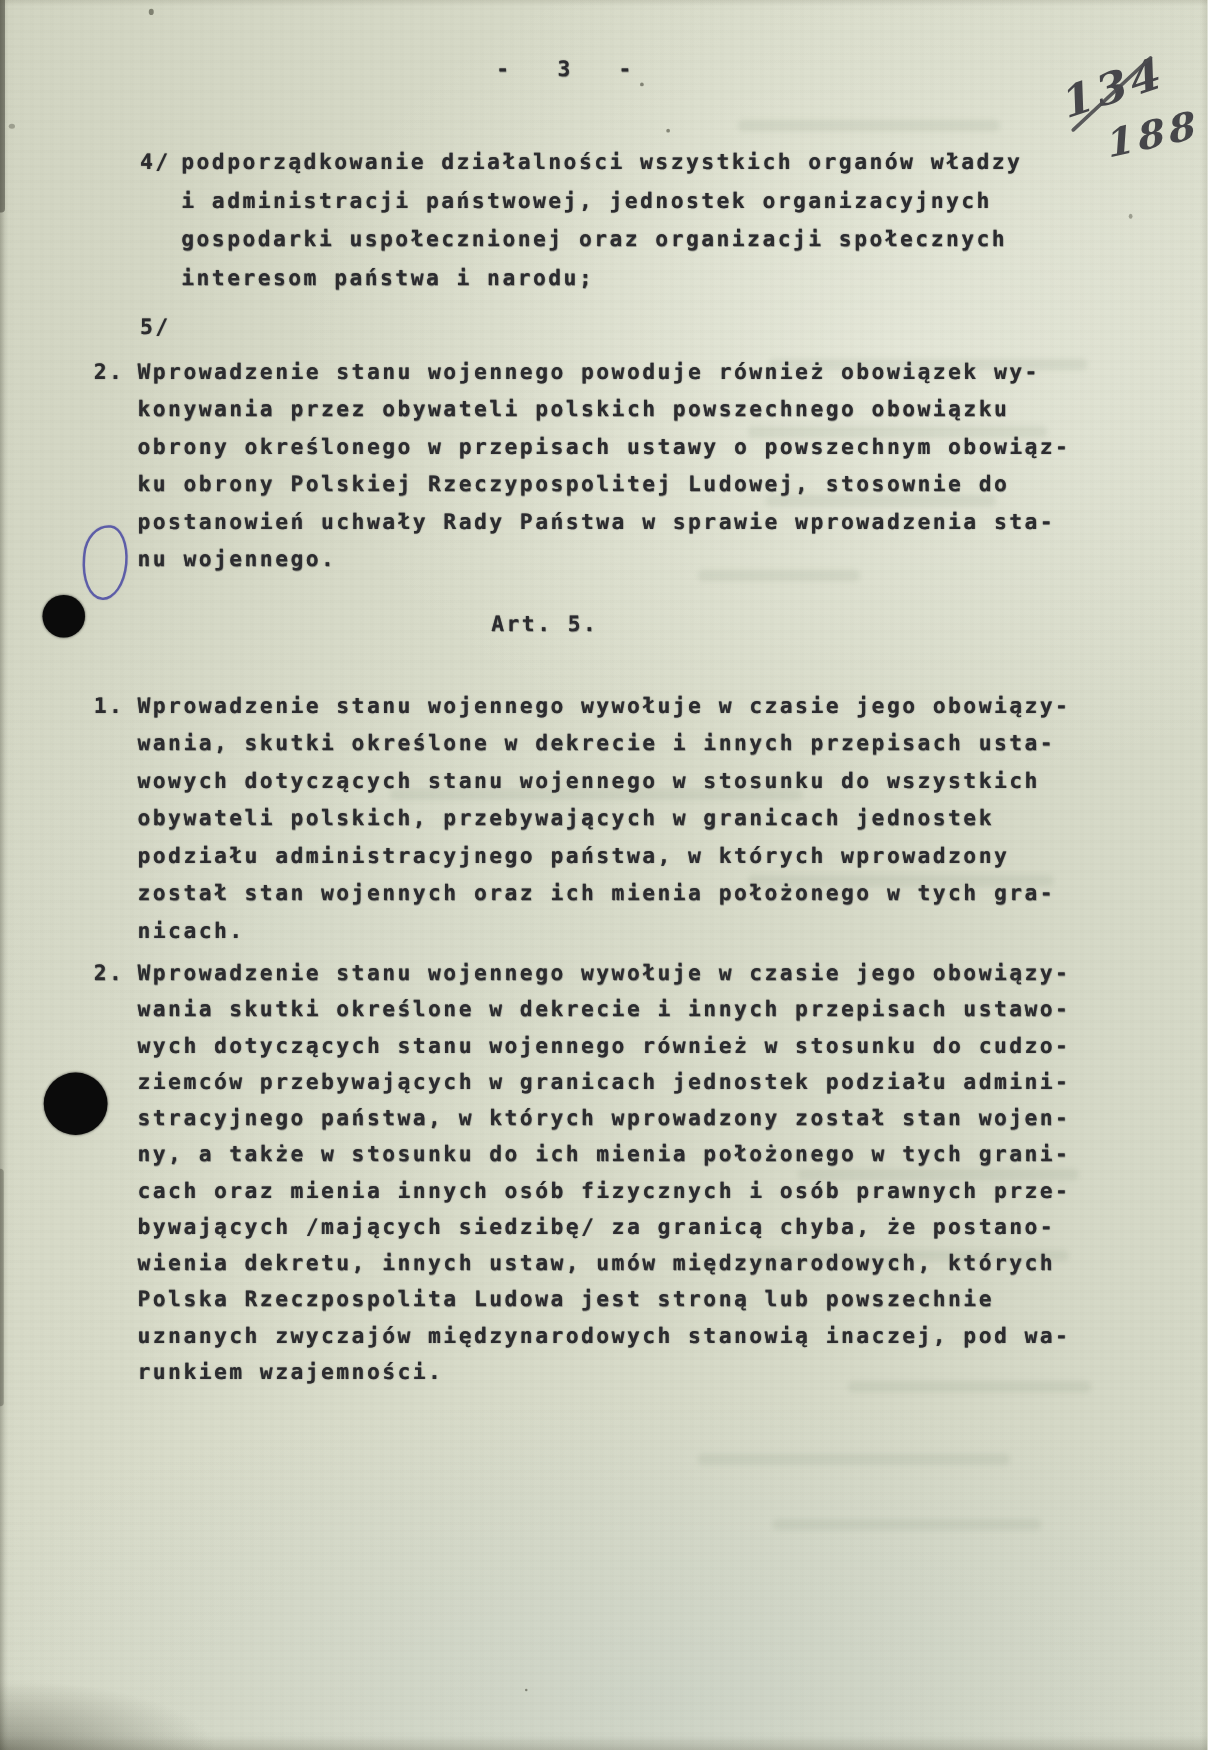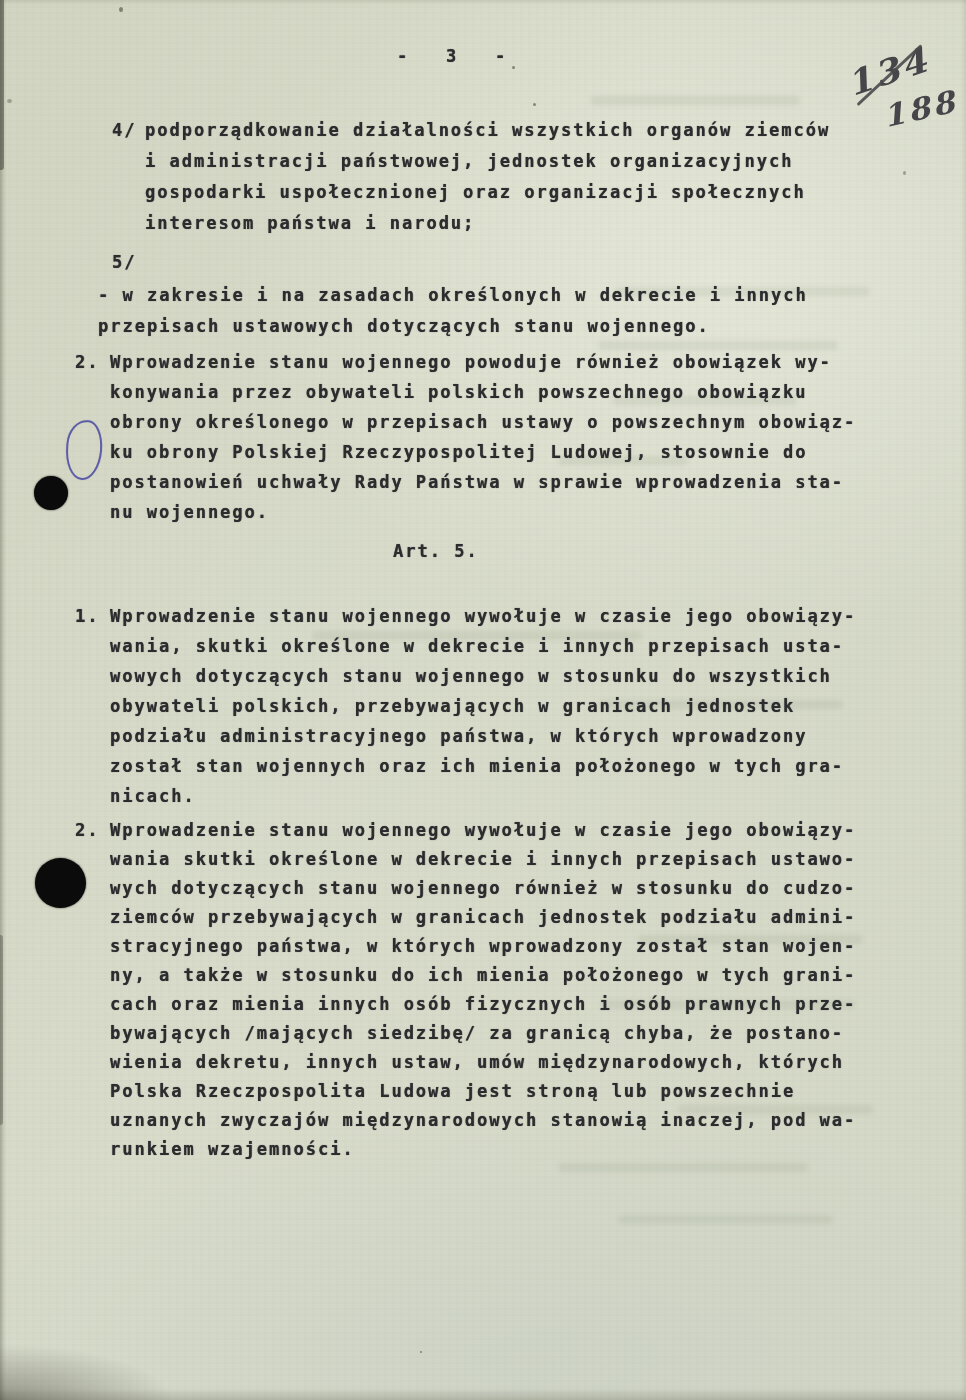--- a/index.html
+++ b/index.html
@@ -73,21 +73,21 @@
   .p-c { line-height:29px; }
   .list-para { margin-left:112px; }
   .list-para .marker { flex:0 0 33px; }
   .num-para  { margin-left:75px; }
   .num-para .marker { flex:0 0 35px; }
   .dash-para { margin-left:98px; }
   .m-p1 { margin-top:115px; }
   .m-p2 { margin-top:8px; }
   .m-p3 { margin-top:2px; }
   .m-p4 { margin-top:5px; }
-  .m-h  { margin-top:9px; margin-left:393px; }
+  .m-h  { margin-top:22px; margin-left:393px; }
   .m-p5 { margin-top:34px; }
   .m-p6 { margin-top:5px; }
 
   
   .hw {
     position:absolute; font-family:"DejaVu Serif", "Liberation Serif", serif;
     font-style:italic; font-weight:600; color:#46464a; letter-spacing:3px;
   }
   .hw-crossed { left:850px; top:50px; font-size:35px; transform: skewX(-6deg) rotate(-19deg); }
   .hw-crossed::after {
@@ -145,34 +145,30 @@
 
   <div class="page-number typed">-   3   -</div>
 
   <div class="hw hw-crossed">134</div>
   <div class="hw hw-num">188</div>
 
   <div class="content typed">
 
     <div class="para list-para p-a m-p1">
       <span class="marker">4/</span>
-      <span class="ptext">podporządkowanie działalności wszystkich organów ziemców
+      <span class="ptext">podporządkowanie działalności wszystkich organów władzy
 i administracji państwowej, jednostek organizacyjnych
 gospodarki uspołecznionej oraz organizacji społecznych
 interesom państwa i narodu;</span>
     </div>
 
     <div class="para list-para p-a m-p2">
       <span class="marker">5/</span>
     </div>
 
-    <div class="para dash-para p-a m-p3">
-      <span class="ptext">- w zakresie i na zasadach określonych w dekrecie i innych
-przepisach ustawowych dotyczących stanu wojennego.</span>
-    </div>
 
     <div class="para num-para p-b m-p4">
       <span class="marker">2.</span>
       <span class="ptext">Wprowadzenie stanu wojennego powoduje również obowiązek wy-
 konywania przez obywateli polskich powszechnego obowiązku
 obrony określonego w przepisach ustawy o powszechnym obowiąz-
 ku obrony Polskiej Rzeczypospolitej Ludowej, stosownie do
 postanowień uchwały Rady Państwa w sprawie wprowadzenia sta-
 nu wojennego.</span>
     </div>

